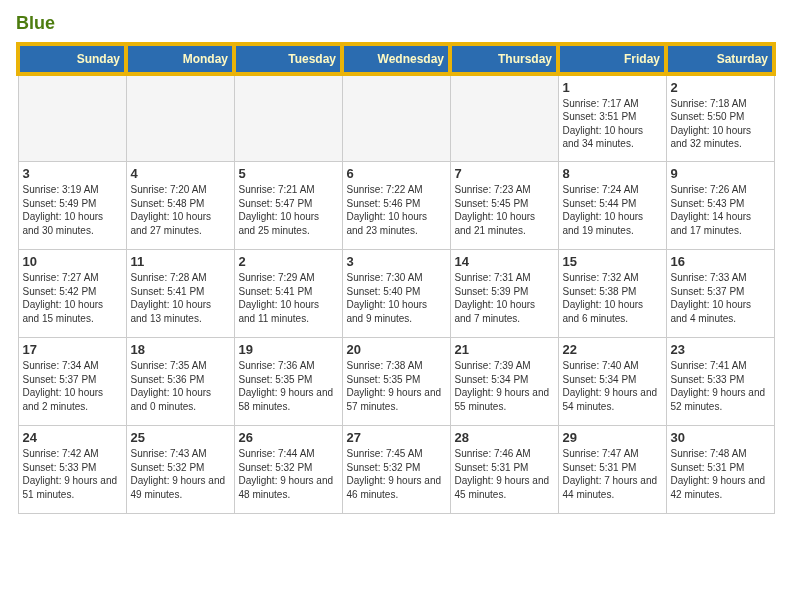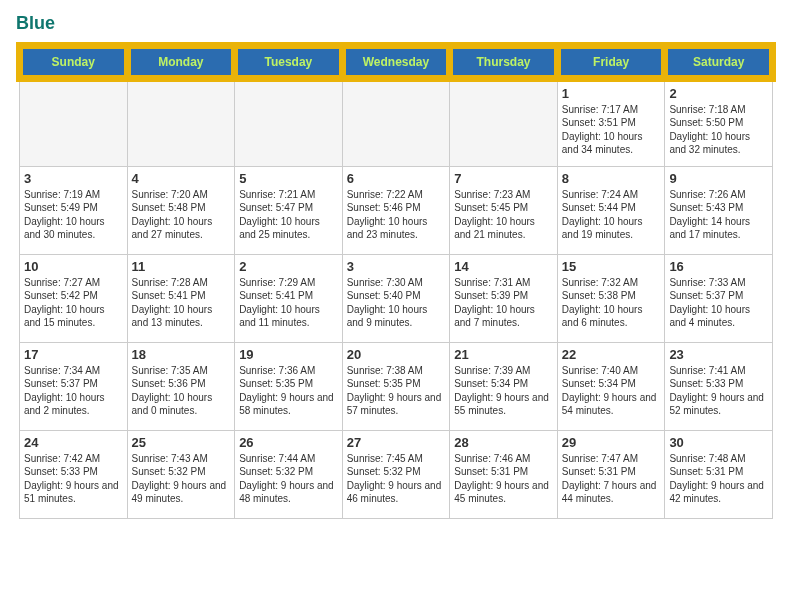--- a/index.html
+++ b/index.html
@@ -41,26 +41,26 @@
       font-size: 16px;
       color: #555;
     }
     table {
       width: 100%;
       border-collapse: collapse;
       table-layout: fixed;
     }
     th {
       background-color: #2b6cb0;
-      color: #bef264;
+      color: #fef9c3;
       font-size: 12px;
       font-weight: bold;
       padding: 6px 4px;
-      text-align: center;
-      border: 7px solid #eab308;
+      text-align: right;
+      border: 4px solid #eab308;
     }
     td {
       border: 1px solid #ccc;
       vertical-align: top;
       padding: 4px 4px 4px 4px;
       height: 88px;
       font-size: 10px;
       color: #333;
       background: #fff;
     }
@@ -78,21 +78,21 @@
       line-height: 1.35;
       color: #333;
     }
   </style>
 </head>
 <body>
 
 <div class="header">
   <div class="logo">
     <div style="display:flex;flex-direction:column;align-items:flex-start;">
-      <span class="logo-text" style="color:#0f766e;margin-top:-2px;">Blue</span>
+      <span class="logo-text" style="color:#4d7c0f;margin-top:-2px;">Blue</span>
     </div>
   </div>
 </div>
 
 <table>
   <thead>
     <tr>
     <th>Sunday</th>
         <th>Monday</th>
         <th>Tuesday</th>
@@ -114,21 +114,21 @@
           <div class="day-info"><span>Sunrise: 7:17 AM</span><br><span>Sunset: 3:51 PM</span><br><span>Daylight: 10 hours and 34 minutes.</span></div>
         </td>
         <td>
           <span class="day-num">2</span>
           <div class="day-info"><span>Sunrise: 7:18 AM</span><br><span>Sunset: 5:50 PM</span><br><span>Daylight: 10 hours and 32 minutes.</span></div>
         </td>
       </tr>
       <tr>
         <td>
           <span class="day-num">3</span>
-          <div class="day-info"><span>Sunrise: 7:19 AM</span><br><span>Sunset: 5:49 PM</span><br><span>Daylight: 10 hours and 30 minutes.</span></div>
+          <div class="day-info"><span>Sunrise: 3:19 AM</span><br><span>Sunset: 5:49 PM</span><br><span>Daylight: 10 hours and 30 minutes.</span></div>
         </td>
         <td>
           <span class="day-num">4</span>
           <div class="day-info"><span>Sunrise: 7:20 AM</span><br><span>Sunset: 5:48 PM</span><br><span>Daylight: 10 hours and 27 minutes.</span></div>
         </td>
         <td>
           <span class="day-num">5</span>
           <div class="day-info"><span>Sunrise: 7:21 AM</span><br><span>Sunset: 5:47 PM</span><br><span>Daylight: 10 hours and 25 minutes.</span></div>
         </td>
         <td>

